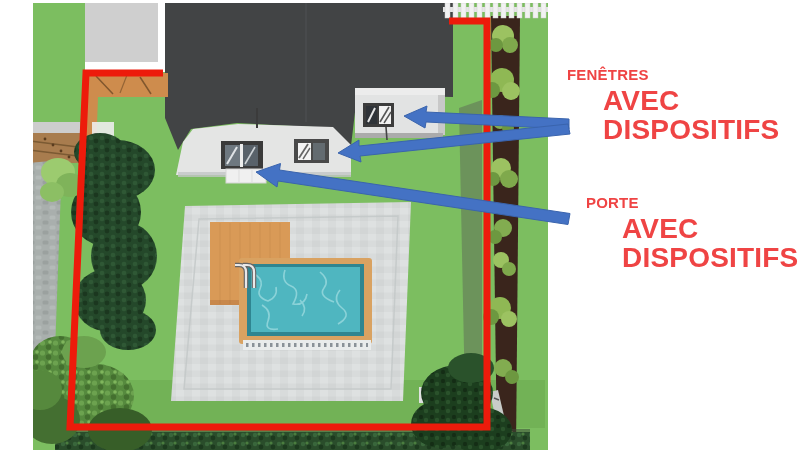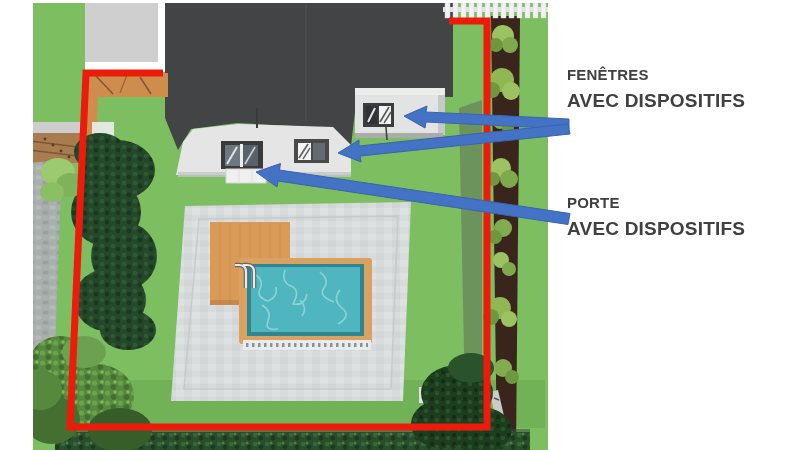--- a/index.html
+++ b/index.html
@@ -1,23 +1,23 @@
 <!DOCTYPE html>
 <html><head>
 <meta charset="utf-8">
 <style>
   html,body{margin:0;padding:0;background:#fff;}
   #stage{position:relative;width:800px;height:450px;background:#fff;overflow:hidden;
          font-family:"Liberation Sans",sans-serif;}
   #scene{position:absolute;left:0;top:0;}
-  .label{position:absolute;color:#404040;font-weight:700;}
+  .label{position:absolute;color:#ef4444;font-weight:700;}
   .label .small{display:block;font-size:15px;line-height:23px;letter-spacing:.2px;}
-  .label .big{display:block;font-size:19px;line-height:29px;letter-spacing:.2px;}
+  .label .big{display:block;font-size:28px;line-height:29px;letter-spacing:.2px;margin-left:36px;}
   #label-windows{left:567px;top:63px;}
-  #label-door{left:567px;top:191px;}
+  #label-door{left:586px;top:191px;}
 </style>
 </head>
 <body>
 
 <div id="stage">
 
 <svg id="scene" width="800" height="450" viewBox="0 0 800 450">
   <defs>
     <pattern id="pav" width="16" height="13" patternUnits="userSpaceOnUse">
       <rect width="16" height="13" fill="#D8DBDB"></rect>

